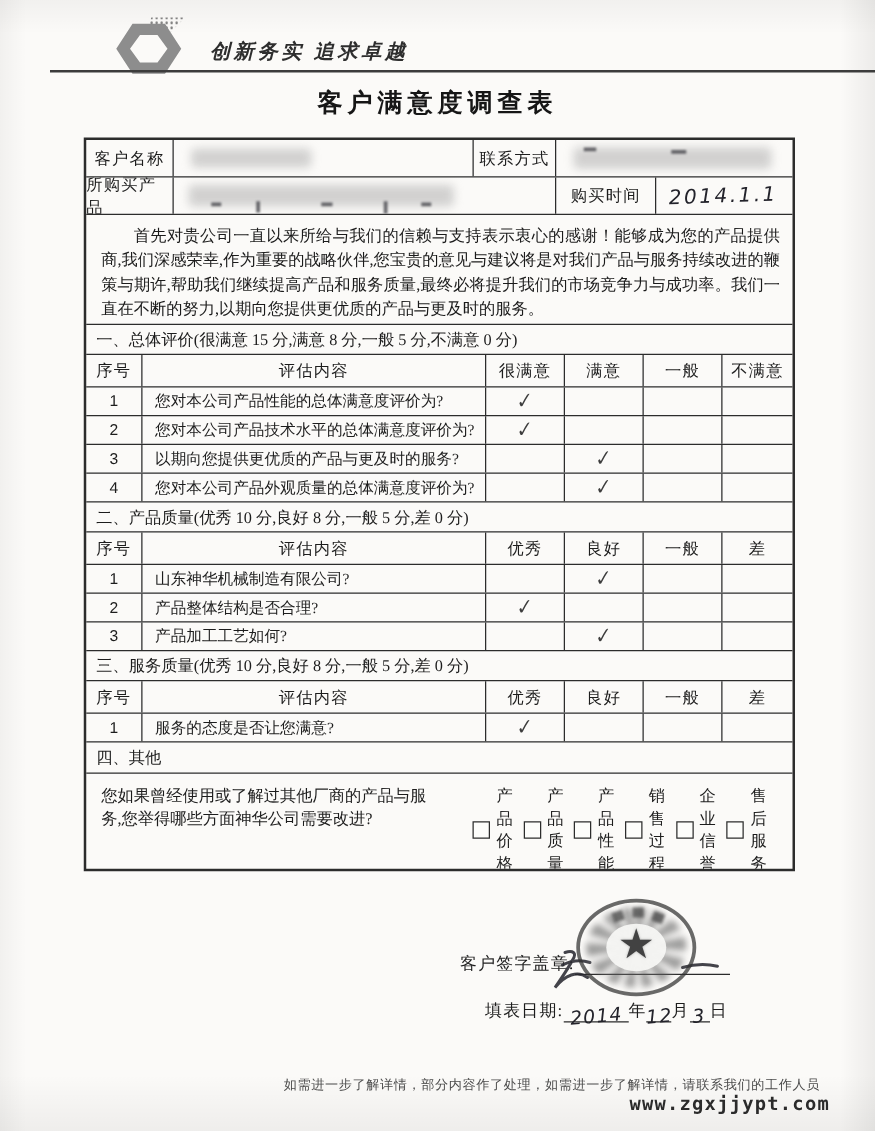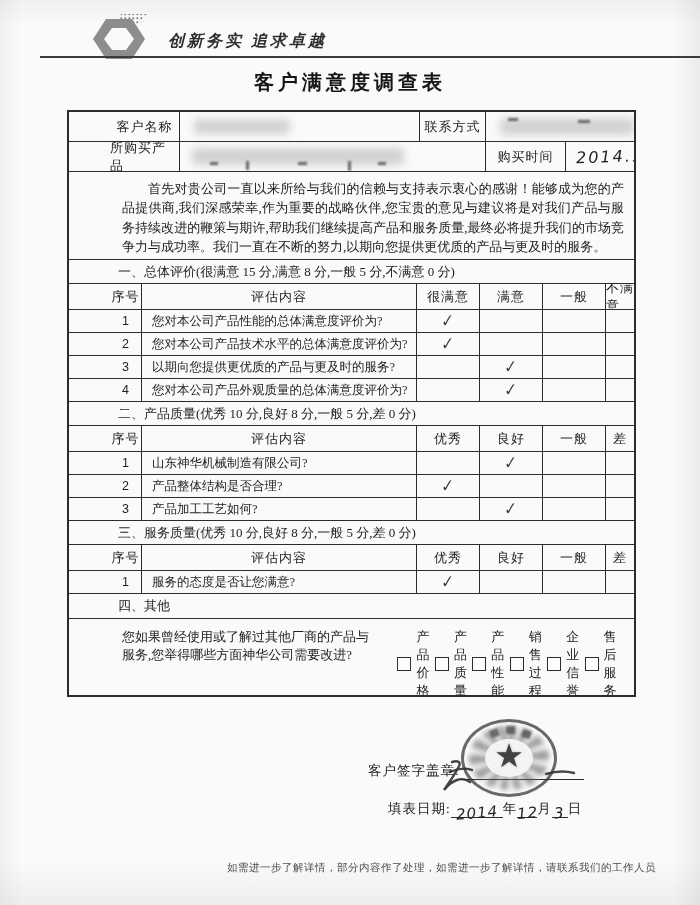--- a/index.html
+++ b/index.html
@@ -28,33 +28,33 @@
     font-size:17px; letter-spacing:1px; color:#222;
   }
   .rule { position:absolute; left:40px; top:56px; width:660px; height:2px; background:#3c3c3c; }
   .page-title {
     position:absolute; left:0; right:0; top:69px; text-align:center;
     font-size:20px; font-weight:bold; letter-spacing:4px; color:#161616;
   }
 
   
   .form { position:absolute; left:67px; top:110px; width:569px; border:2px solid #2c2c2c; }
-  .row  { display:flex; border-bottom:1px solid #2c2c2c;padding-left:41px; }
+  .row  { display:flex; border-bottom:1px solid #2c2c2c; }
   .row:last-child { border-bottom:none; }
   .cell { border-right:1px solid #2c2c2c; display:flex; align-items:center; overflow:hidden; position:relative; }
   .cell:last-child { border-right:none; }
 
   .h30{height:30px} .h88{height:88px} .h24{height:24px} .h26{height:26px}
   .h23{height:23px} .h25{height:25px} .h76{height:76px}
 
   .lab { justify-content:center; font-size:13px; letter-spacing:1px; }
   .c-l1{width:70px} .c-v1{width:240px} .c-l2{width:66px} .c-v2{flex:1}
   .c-v1b{width:306px} .c-l2b{width:80px} .c-v2b{flex:1}
 
-  .c-no{width:32px} .c-content{width:275px} .c-r{width:63px} .c-rl{flex:1}
+  .c-no{width:45px} .c-content{width:275px} .c-r{width:63px} .c-rl{flex:1}
   .th { justify-content:center; font-size:13px; letter-spacing:1px; }
   .no { justify-content:center; font-size:12.5px; font-family:"Liberation Sans",sans-serif; }
   .content { padding-left:10px; font-size:12.5px; }
   .rate { justify-content:center; }
 
   .sec-title { flex:1; padding-left:8px; font-size:13px; }
 
   .intro-cell { flex:1; padding:8px 10px 4px 12px; }
   .intro-text { font-size:13px; line-height:19.5px; text-align:justify; text-indent:2em; color:#1b1b1b; }
 
@@ -344,14 +344,15 @@
     <span class="glyph" style="left:42px;top:4px;transform:rotate(180deg);"></span>
     <span class="glyph" style="left:58px;top:8px;transform:rotate(200deg);"></span>
     <div class="star">★</div>
   </div>
 
   <div class="date-line">
     <span>填表日期:</span><span class="u u-y"><span class="hand hd">2014</span></span><span>年</span><span class="u u-m"><span class="hand hd">12</span></span><span>月</span><span class="u u-d"><span class="hand hd">3</span></span><span>日</span>
   </div>
 
   <div class="privacy">如需进一步了解详情，部分内容作了处理，如需进一步了解详情，请联系我们的工作人员</div>
+  <div class="url">www.zgxjjypt.com</div>
 
 </div>
 
 </body></html>

